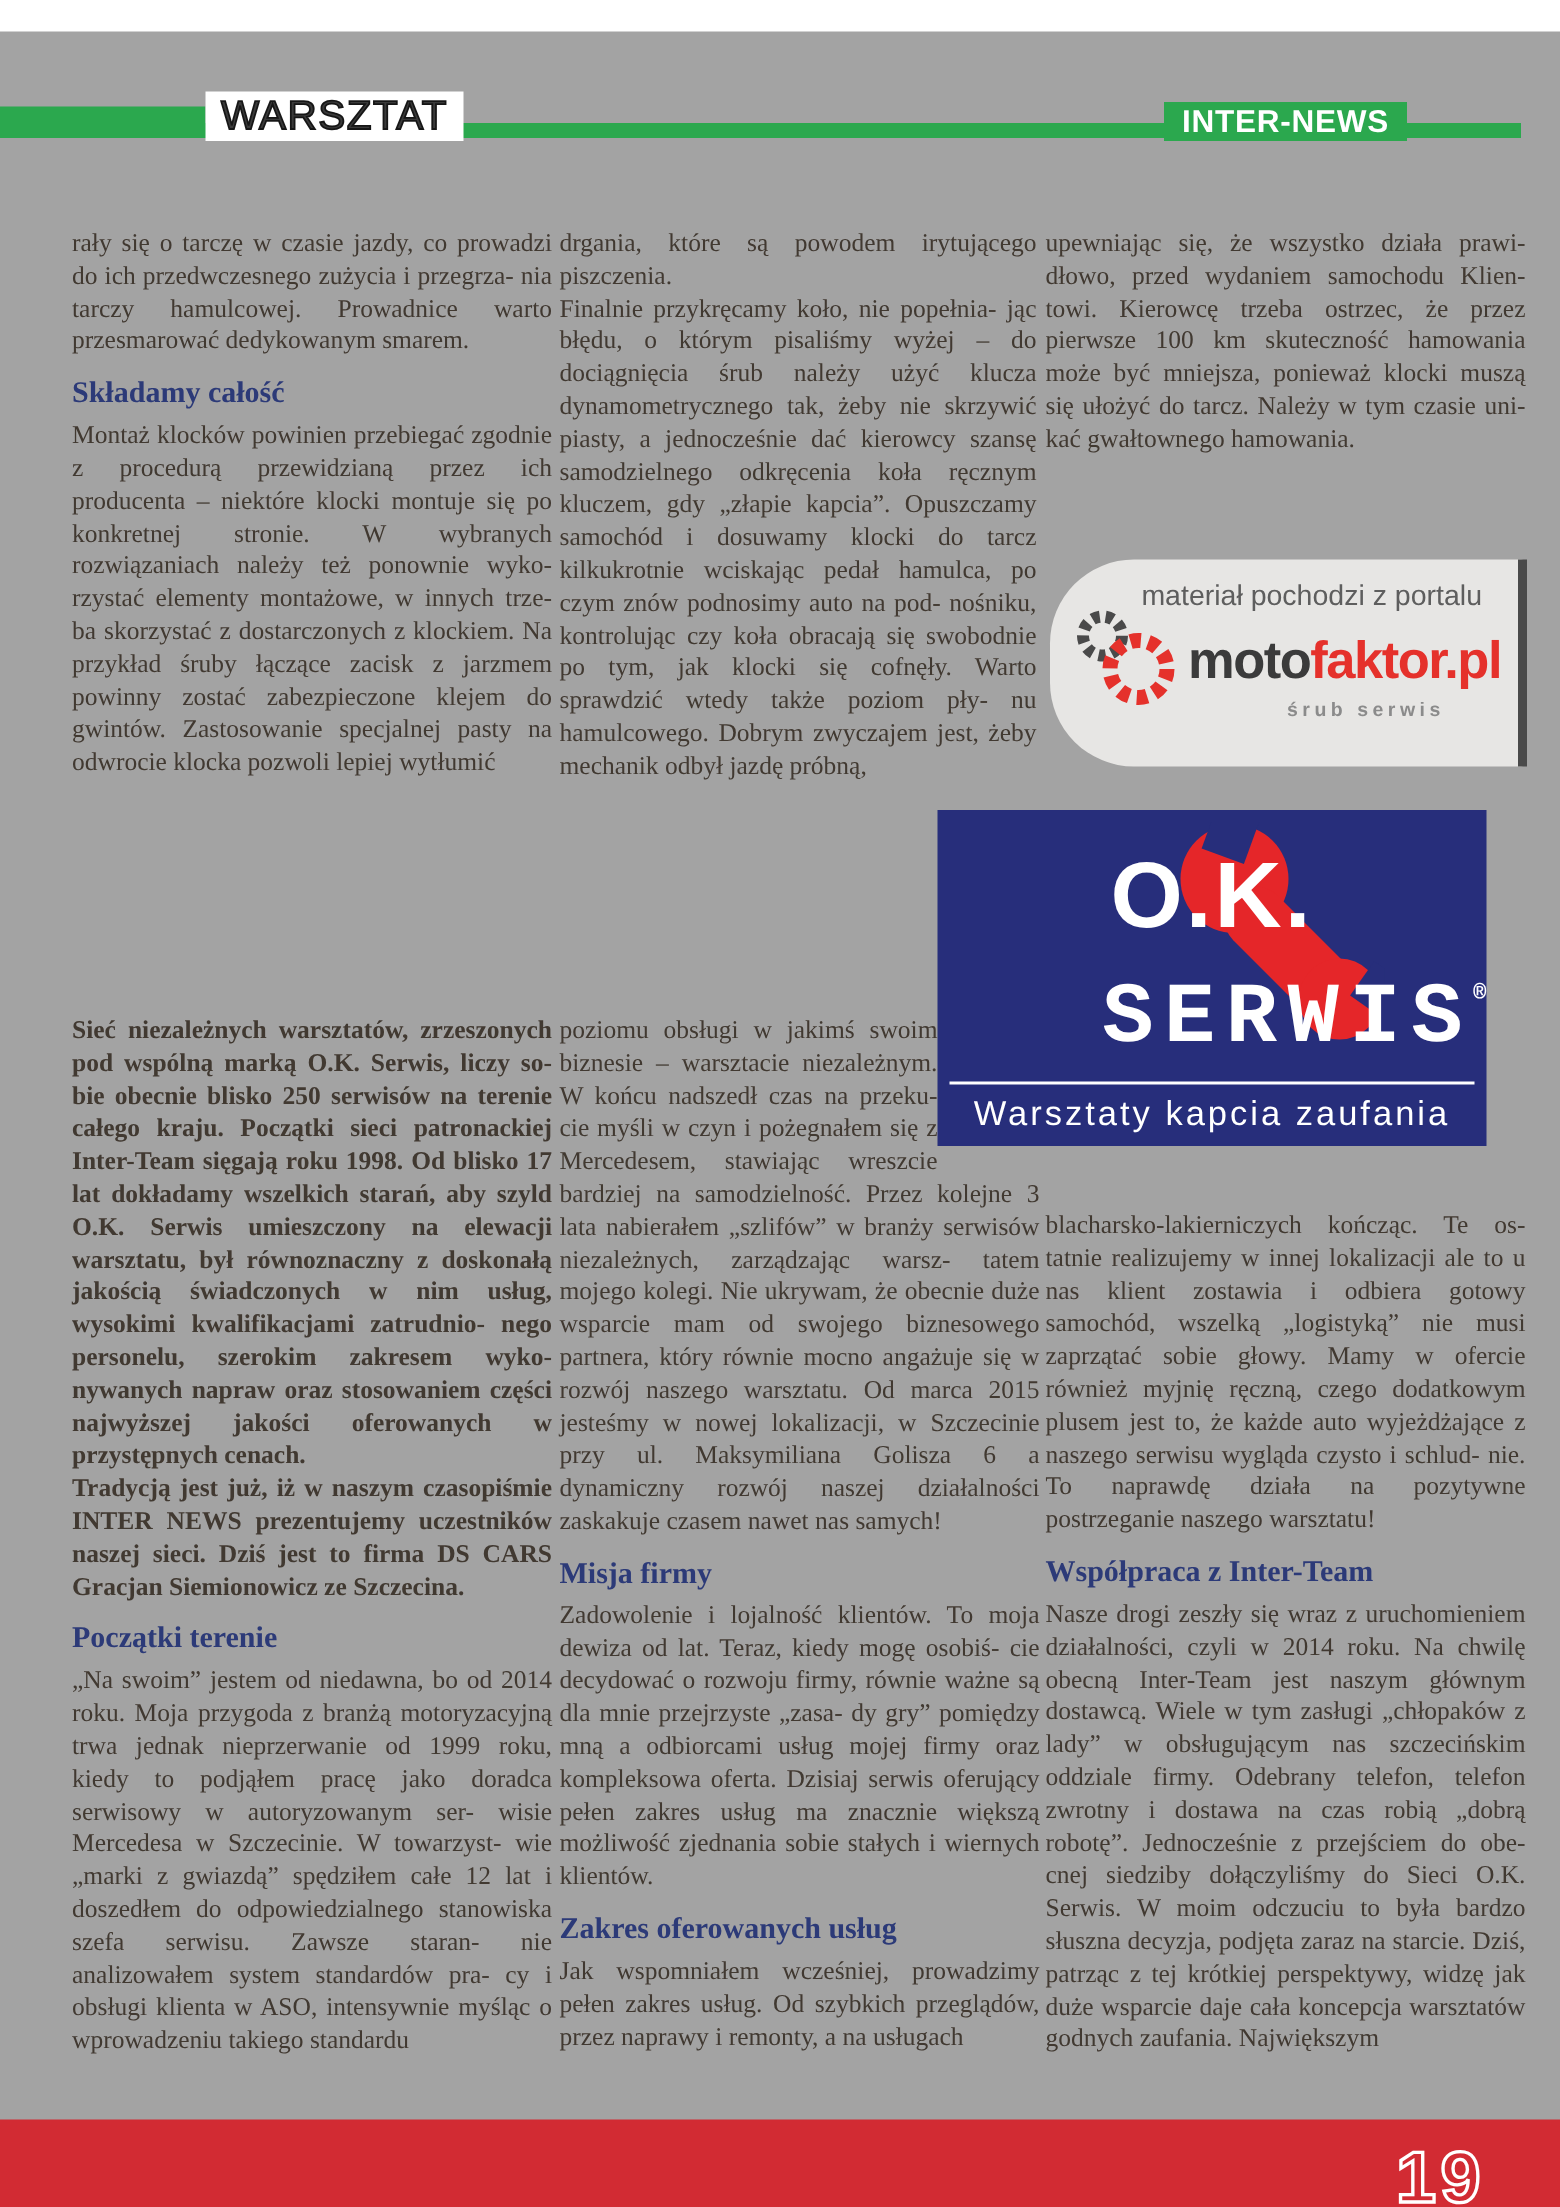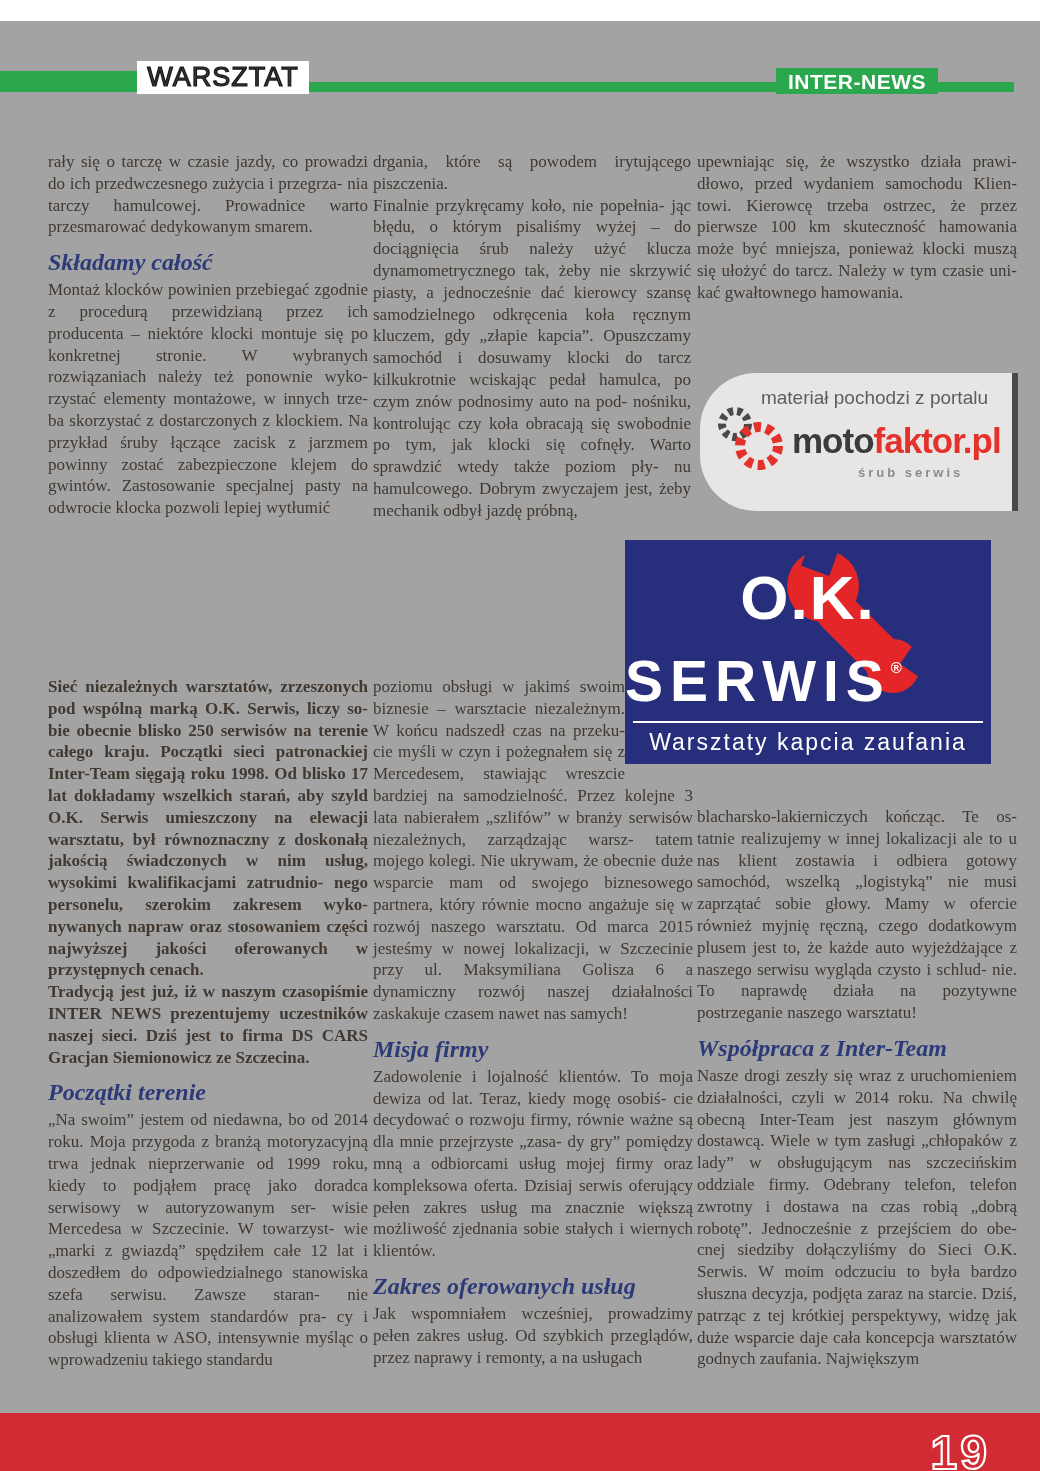--- a/index.html
+++ b/index.html
@@ -14,22 +14,22 @@
   .warsztat-box span{font-family:"Liberation Sans",sans-serif;font-size:27px;font-weight:500;
         letter-spacing:1px;color:#3a3a3a;-webkit-text-stroke:1.2px #161616;}
   .inter-news{position:absolute;top:47px;left:776px;width:162px;height:26px;background:#2ba84e;
         display:flex;align-items:flex-end;justify-content:center;}
   .inter-news span{font-family:"Liberation Sans",sans-serif;font-weight:bold;font-size:21px;color:#ffffff;letter-spacing:.5px;}
 
   
   .col{position:absolute;text-align:justify;font-size:17px;line-height:21.8px;}
   .col p{margin:0;}
   .col p + p{margin-top:0;}
-  h3.sec{font-family:"Liberation Serif",serif;color:#2c3a78;font-size:24px;line-height:24px;
-        font-weight:bold;margin:12px 0 5px 0;font-style:italic;}
+  h3.sec{font-family:"Liberation Serif",serif;color:#2c3a78;font-size:20px;line-height:24px;
+        font-weight:bold;margin:12px 0 5px 0;}
   .lead p{font-weight:bold;}
 
   #top-col1{left:48px;top:130px;width:320px;}
   #top-col2{left:373px;top:130px;width:318px;}
   #top-col3{left:697px;top:130px;width:320px;}
 
   
   .banner{position:absolute;left:700px;top:352px;width:318px;height:138px;background:#e7e6e4;
         border-radius:56px 4px 4px 56px;}
   .banner::after{content:"";position:absolute;right:0;top:0;bottom:0;width:6px;background:#4a4a4a;}
@@ -46,22 +46,22 @@
 
   
   .title{position:absolute;left:46px;top:520px;font-family:"Liberation Sans",sans-serif;
         font-size:47px;line-height:63px;color:#2a211a;letter-spacing:-.5px;}
 
   
   .oklogo{position:absolute;left:625px;top:519px;width:366px;height:224px;background:#272e7b;}
   .oklogo svg.wrench{position:absolute;left:78px;top:8px;}
   .oklogo .ok{position:absolute;top:22px;left:0;right:0;text-align:center;
         font-family:"Liberation Sans",sans-serif;font-weight:bold;font-size:62px;color:#ffffff;letter-spacing:2px;}
-  .oklogo .serwis{position:absolute;top:108px;left:0;right:0;text-align:left;
-        font-family:Liberation Sans, sans-serif;font-weight:bold;font-size:57px;color:#ffffff;letter-spacing:7px;}
+  .oklogo .serwis{position:absolute;top:108px;left:0;right:0;text-align:right;
+        font-family:Liberation Mono, monospace;font-weight:bold;font-size:57px;color:#ffffff;letter-spacing:7px;}
   .oklogo .serwis sup{font-size:15px;letter-spacing:0;vertical-align:28px;}
   .oklogo .rule{position:absolute;left:8px;right:8px;top:181px;height:2px;background:#ffffff;}
   .oklogo .tag{position:absolute;top:189px;left:0;right:0;text-align:center;
         font-family:"Liberation Sans",sans-serif;font-size:23px;color:#ffffff;letter-spacing:2px;}
 
   
   #low-col1{left:48px;top:655px;width:320px;}
   #low-col2{left:373px;top:655px;width:320px;}
   #low-col3{left:697px;top:785px;width:320px;}
   .logo-spacer{float:right;width:68px;height:106px;}

